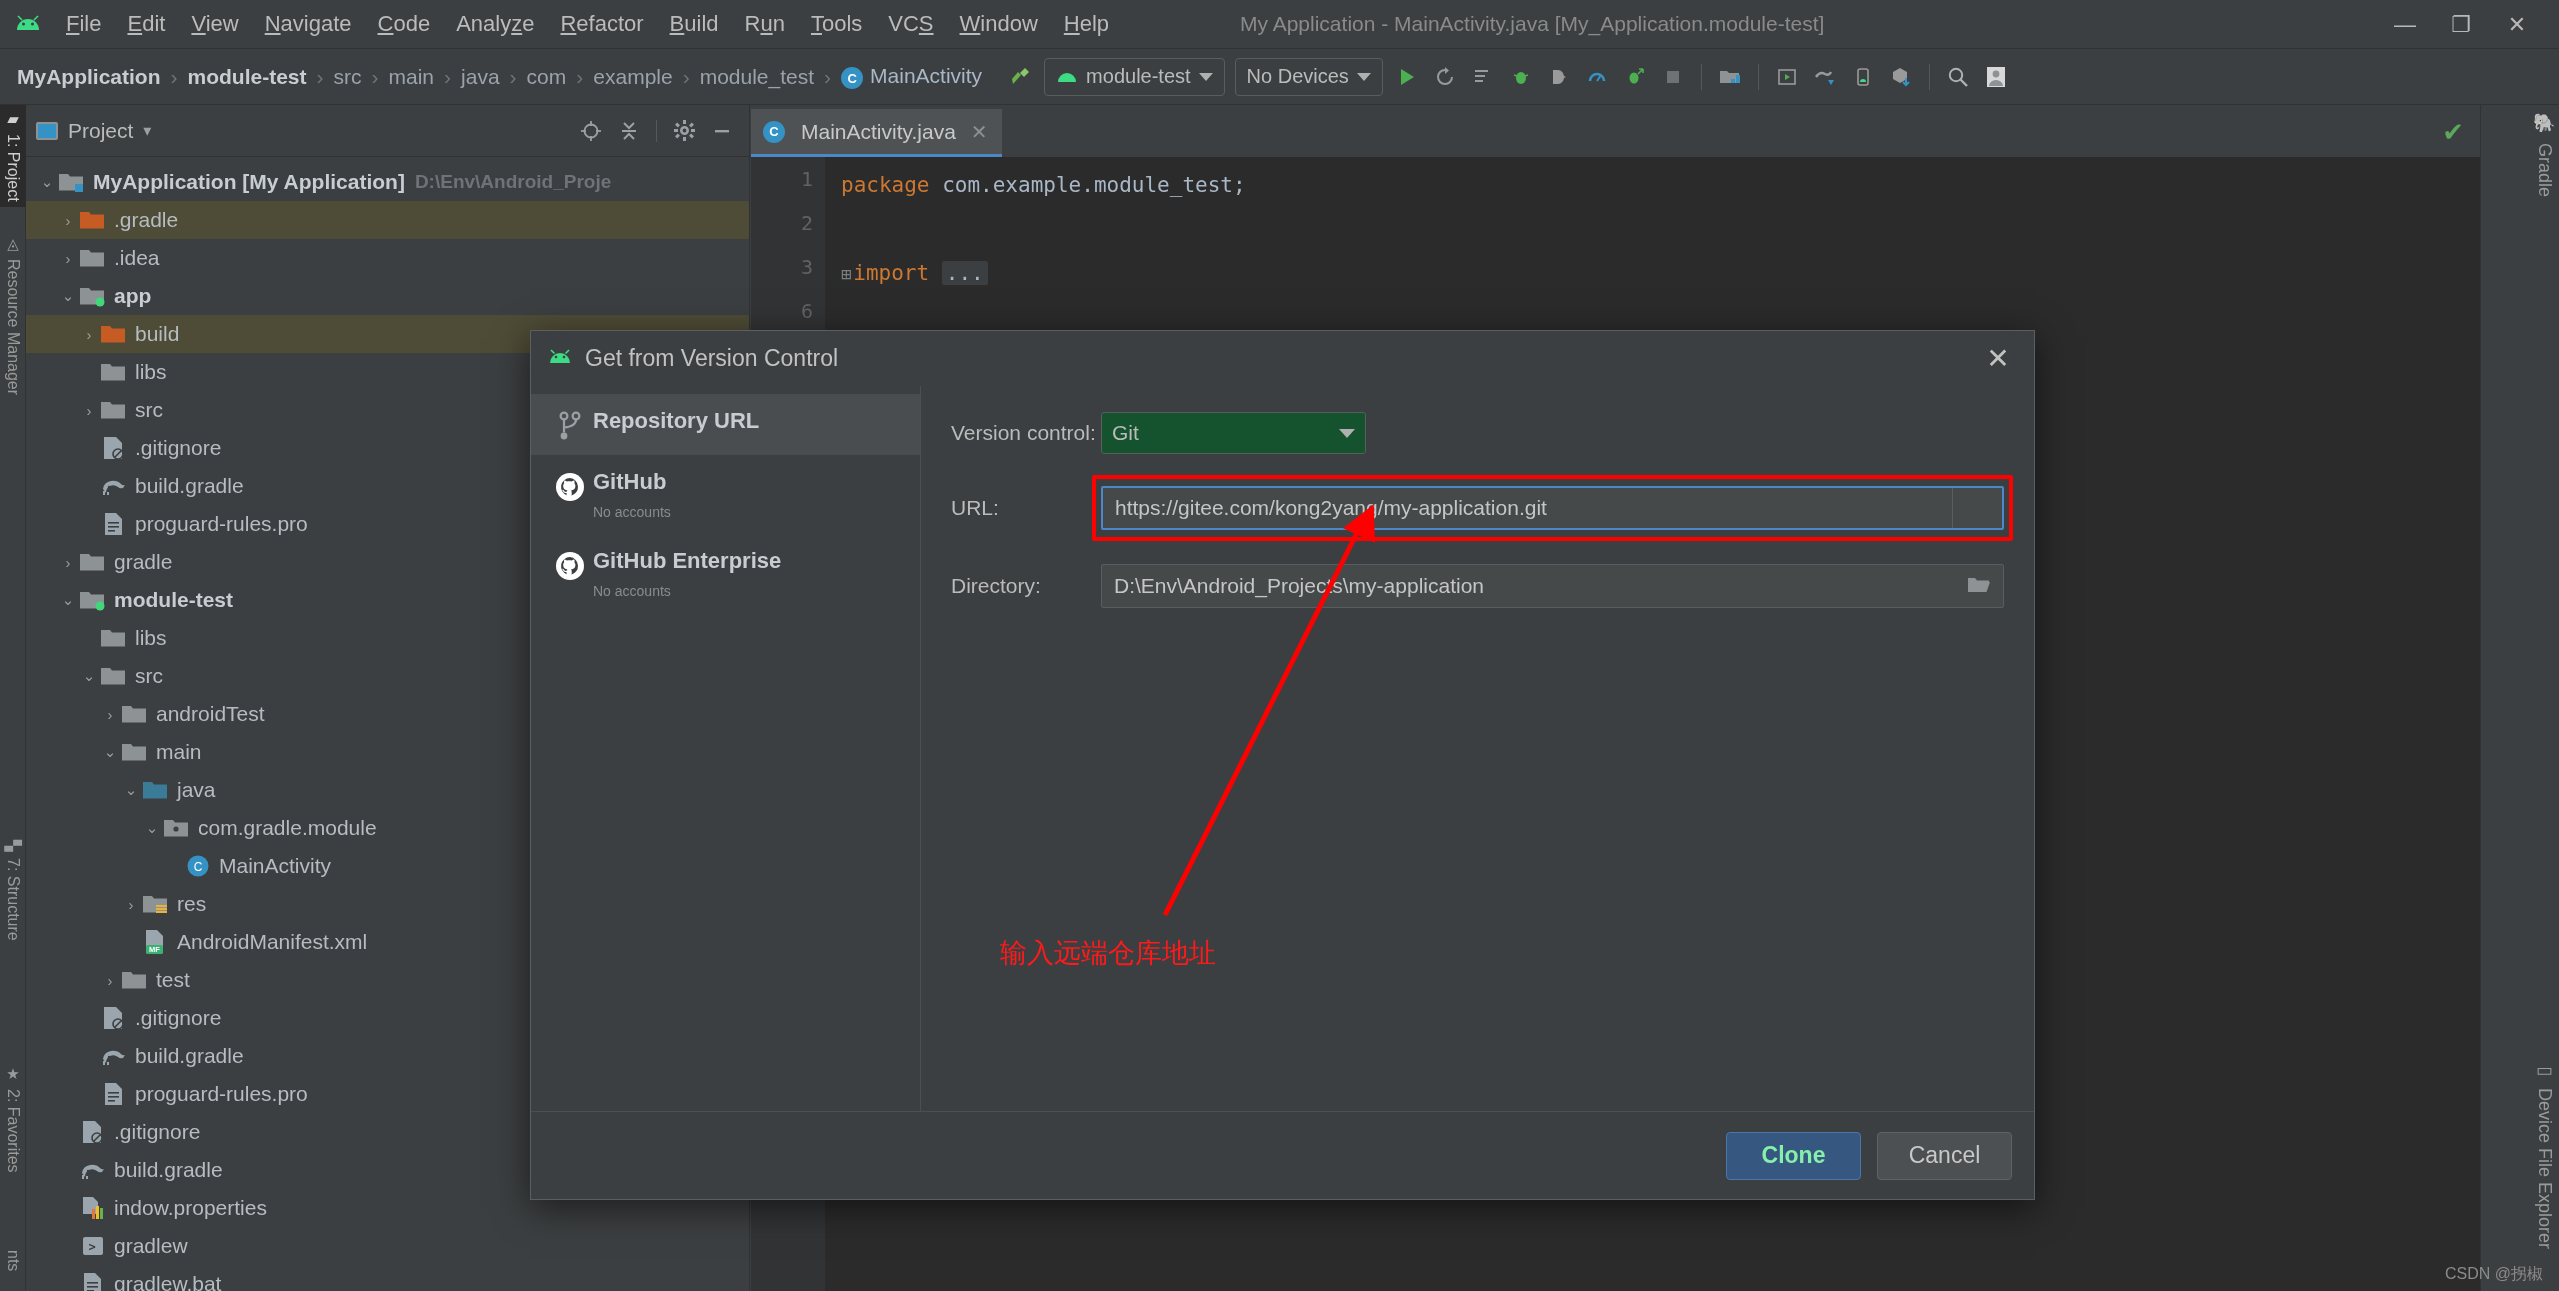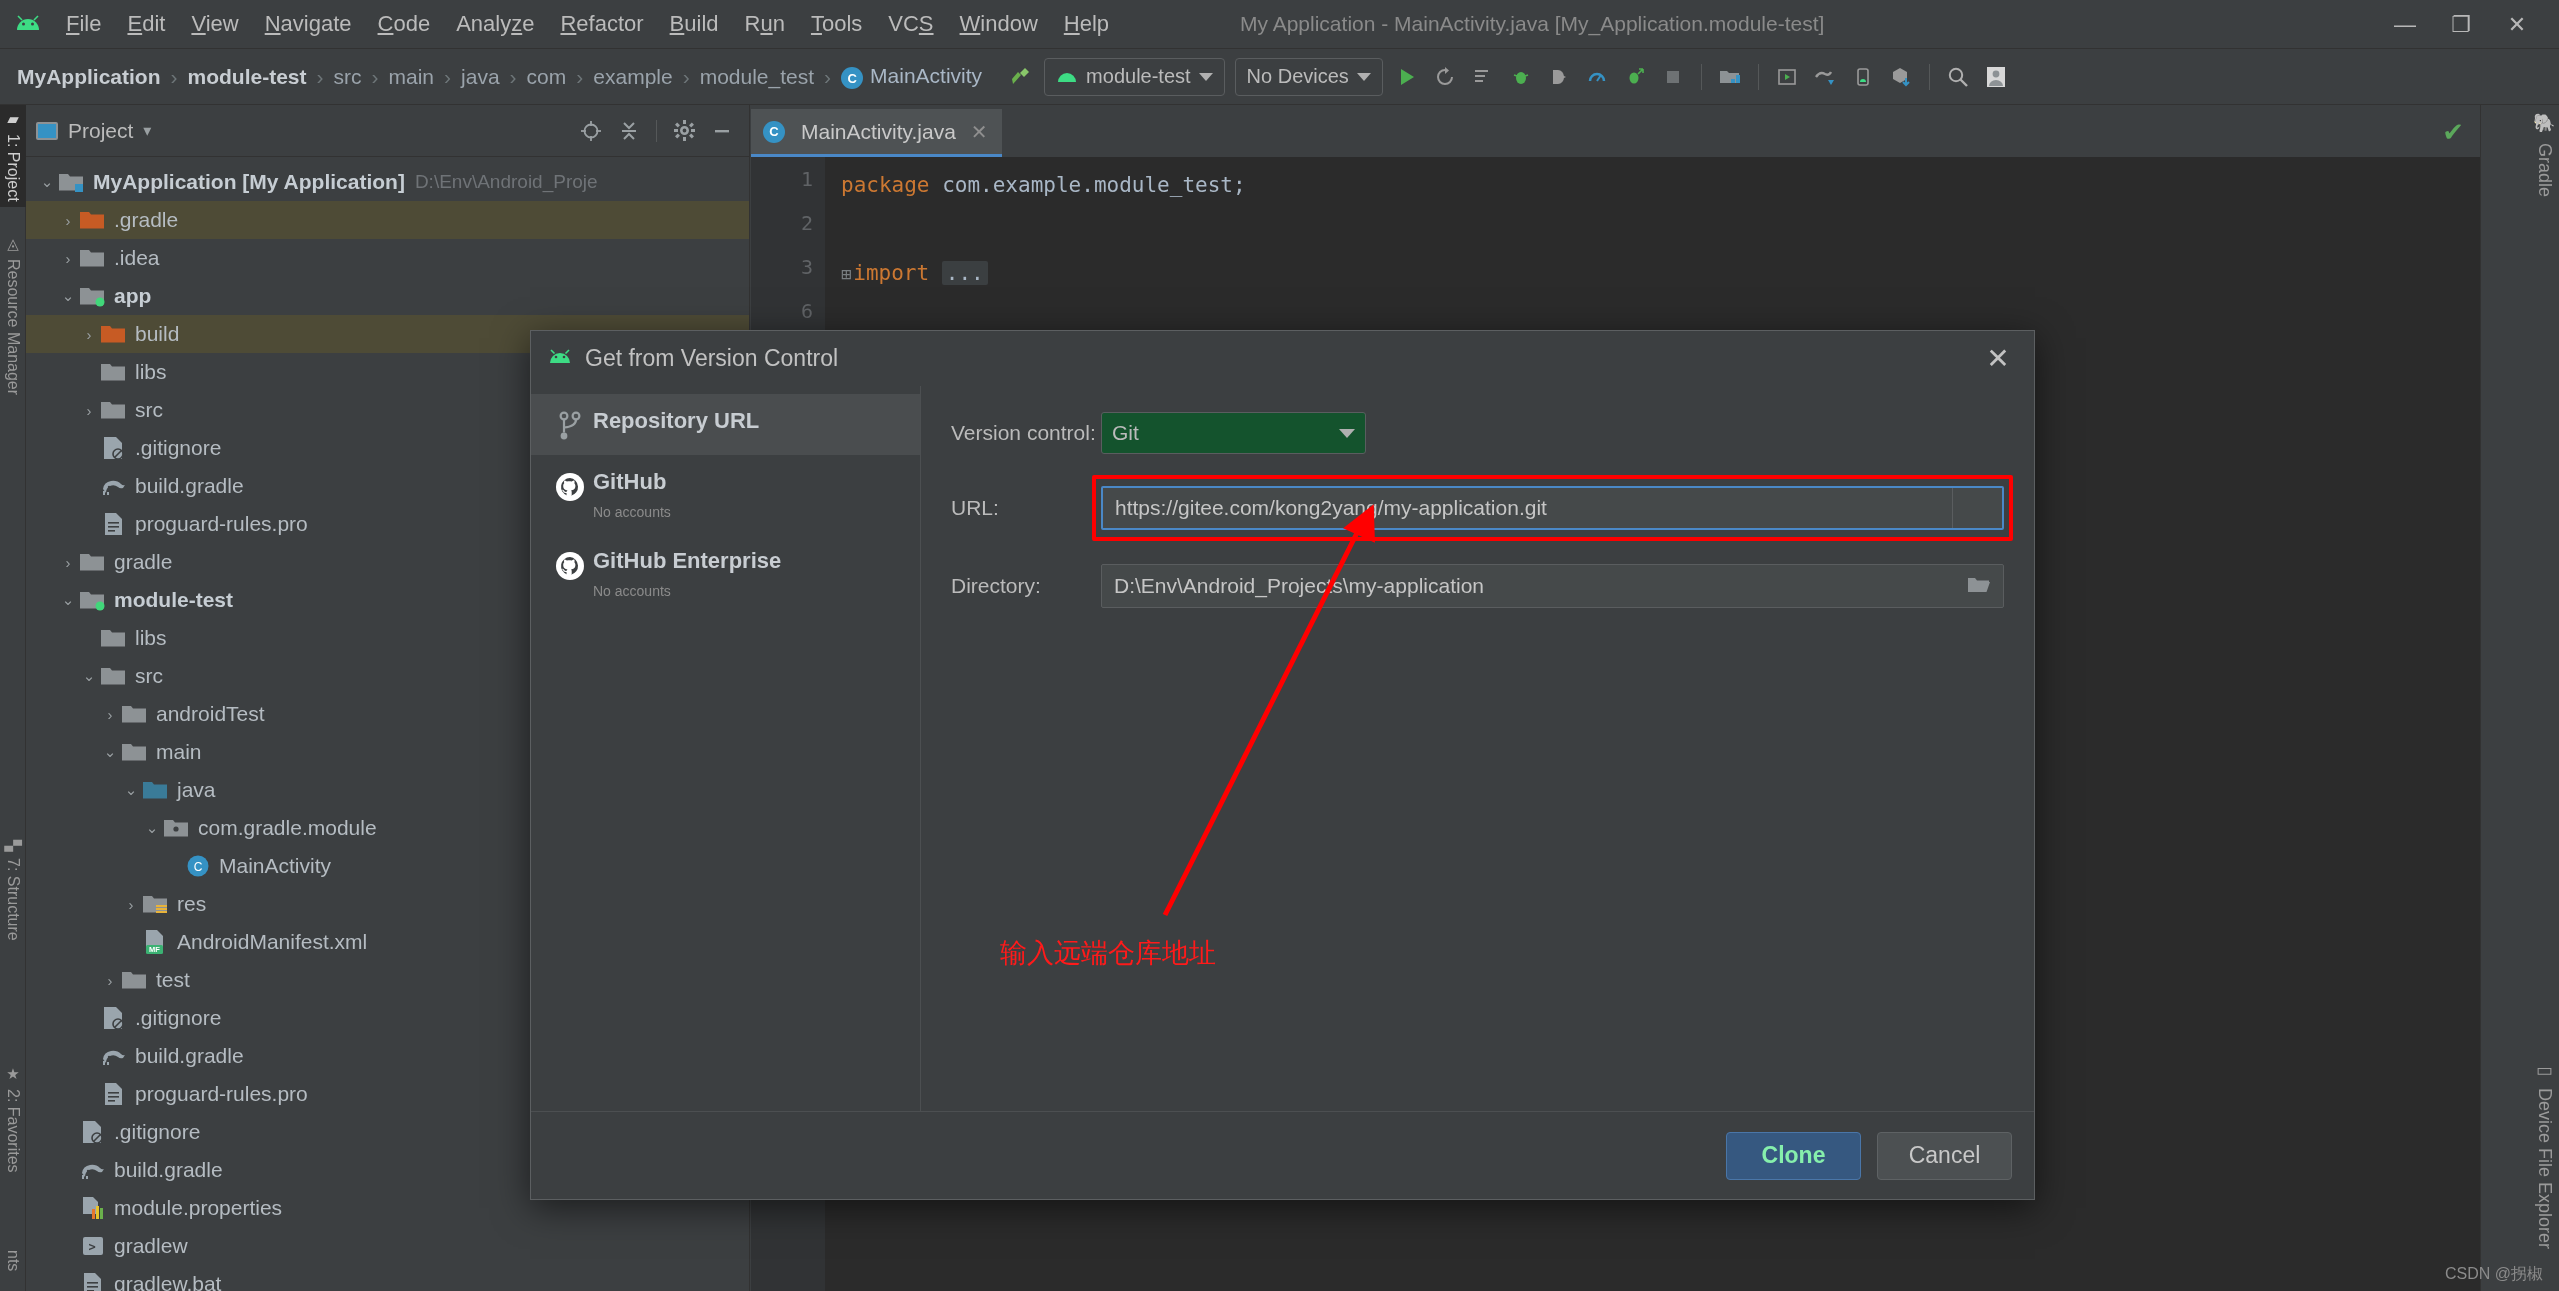--- a/index.html
+++ b/index.html
@@ -98,21 +98,21 @@
   .row {
     display: flex; align-items: center; height: 38px; font-size: 21px;
     color: #a9b7c6; white-space: nowrap; padding-right: 6px;
   }
   .row.hl { background: #4e4b36; }
   .row.bold span.lbl { font-weight: bold; color: #c6cdd3; }
   .arrow { width: 22px; text-align:center; color:#9aa0a3; font-size:15px; flex:0 0 22px; }
   .arrow.blank { color: transparent; }
   .ficon { width: 28px; flex: 0 0 28px; display:flex; align-items:center; justify-content:center; margin-right: 7px; }
   .lbl { color: #b5bcc2; }
-  .lbl-sub { color: #6f7377; font-size: 19px; margin-left: 10px; }
+  .lbl-sub { color: #6f7377; font-size: 19px; margin-left: 10px; font-weight: bold; }
 
   
   .editorwrap {
     position: absolute; top: 105px; left: 751px; right: 79px; bottom: 0;
     background: #2b2b2b;
   }
   .tabbar { height: 52px; background:#3c3f41; display:flex; align-items:flex-end; }
   .tab {
     display:flex; align-items:center; gap:9px; height:48px; padding: 0 14px 0 12px;
     background:#4e5254; color:#c9c9c9; font-size:21px; border-bottom: 3px solid #4a88c7;
@@ -740,21 +740,21 @@
           <span class="ficon">
             <svg width="24" height="24" viewBox="0 0 24 24">
               <path d="M2 1 h10 l5 5 v12 H2 z" fill="#9aa5ad"></path>
               <g>
                 <rect x="11" y="13" width="3" height="10" fill="#e8762c"></rect>
                 <rect x="15" y="10" width="3" height="13" fill="#e8c32c"></rect>
                 <rect x="19" y="12" width="3" height="11" fill="#6ab04c"></rect>
               </g>
             </svg>
           </span>
-          <span class="lbl">module.properties</span>
+          <span class="lbl">indow.properties</span>
         </div>
         <div class="row" style="padding-left: 31px;">
           <span class="arrow blank">&nbsp;</span>
           <span class="ficon">
             <svg width="23" height="22" viewBox="0 0 23 22">
               <rect x="1" y="2" width="20" height="18" rx="2" fill="#9aa5ad"></rect>
               <text x="10" y="16" font-size="12" fill="#3c3f41" text-anchor="middle" font-family="DejaVu Sans Mono" font-weight="bold">&gt;</text>
             </svg>
           </span>
           <span class="lbl">gradlew</span>

